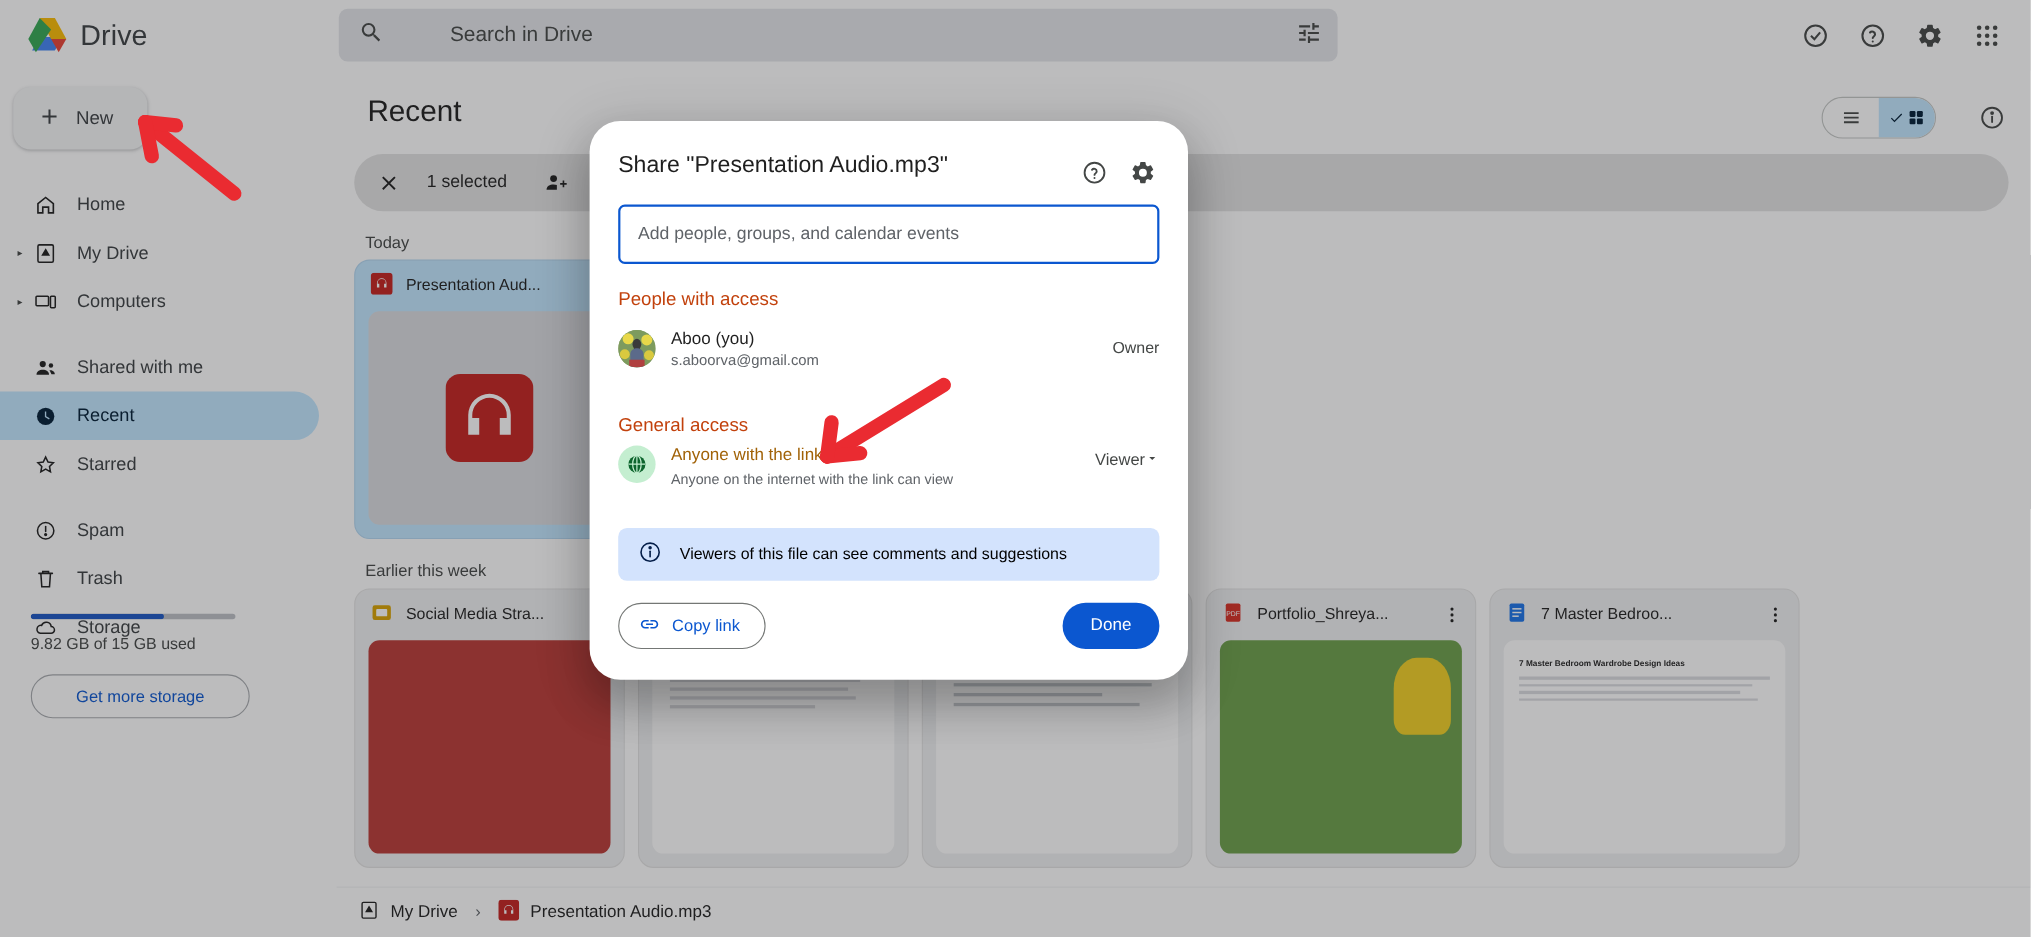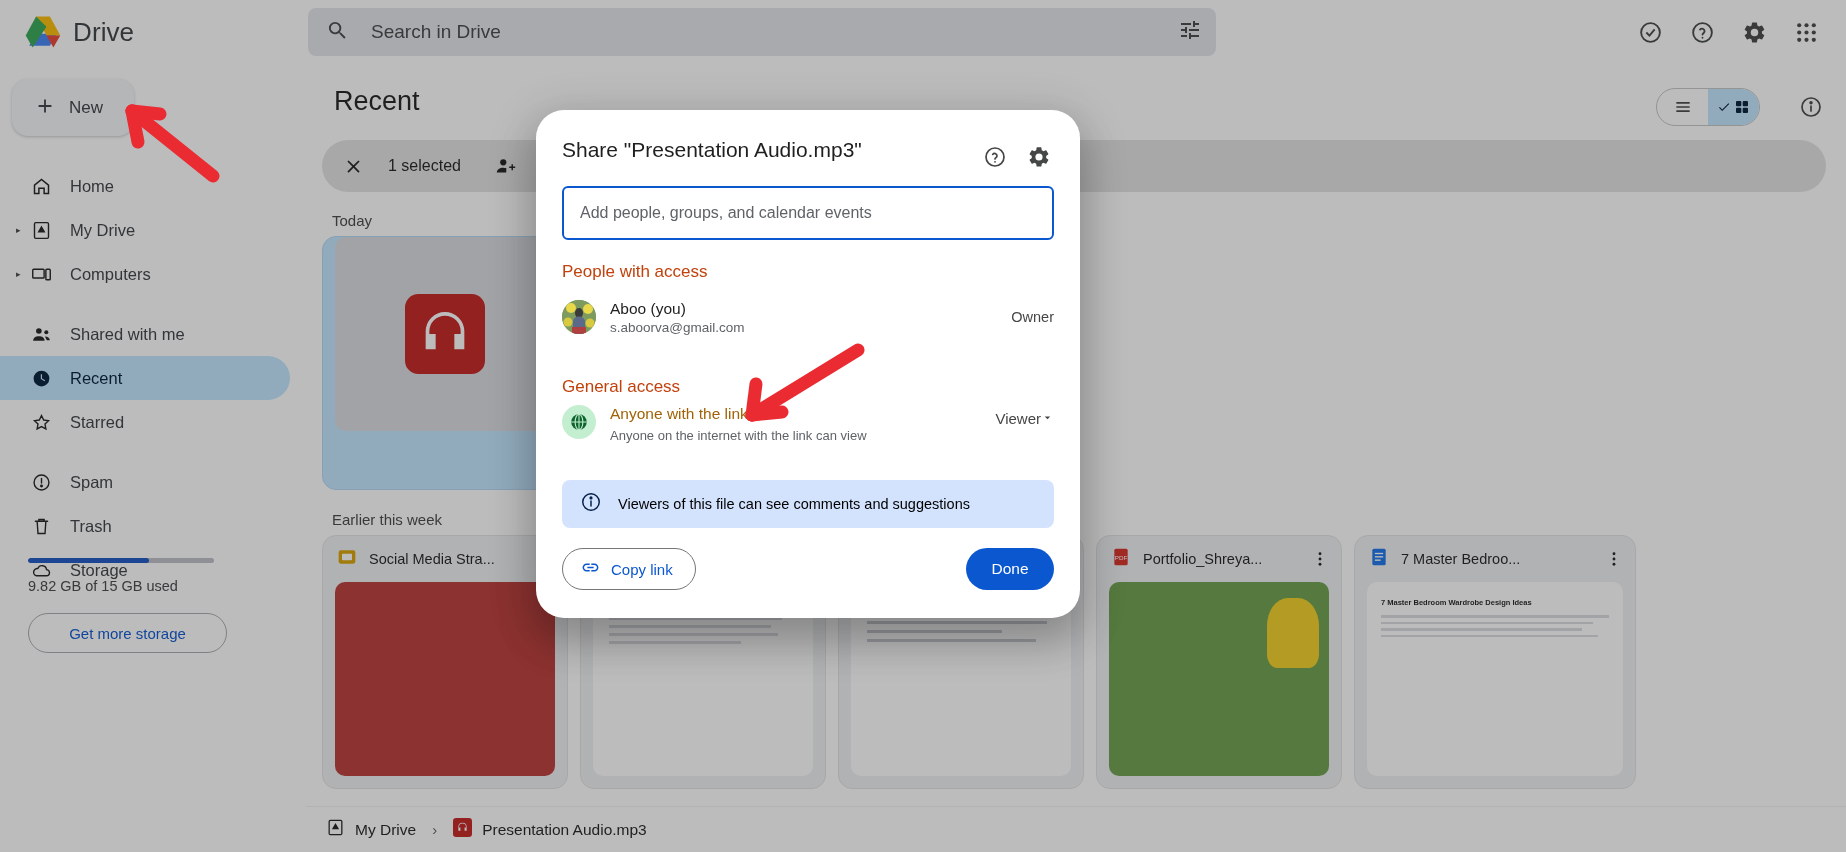--- a/index.html
+++ b/index.html
@@ -14,21 +14,21 @@
   #scrim { position: absolute; inset: 0; background: rgba(32,33,36,0.30); z-index: 50; pointer-events: none; }
 
   
   .header { position: absolute; top: 0; left: 0; width: 1846px; height: 64px; display: flex; align-items: center; }
   .brand { display: flex; align-items: center; gap: 9px; width: 306px; padding-left: 22px; }
   .brand-logo { width: 42px; height: 38px; position: relative; }
   .brand-text { font-size: 26px; color: #3c4043; letter-spacing: .1px; }
 
   .searchbar {
     position: absolute; left: 308px; top: 8px; width: 908px; height: 48px;
-    background: #e4e6ea; border-radius: 8px; display: flex; align-items: center; padding: 0 14px 0 18px;
+    background: #e4e6ea; border-radius: 8px; display: flex; align-items: center; padding: 0 14px 0 18px; gap: 38px;
   }
   .search-input-txt { flex: 1; font-size: 19px; color: #444746; margin-left: 22px; }
   .hdr-right { position: absolute; right: 14px; top: 0; height: 64px; display: flex; align-items: center; gap: 20px; padding-right: 10px; }
   .hdr-ico { width: 32px; height: 32px; display: flex; align-items: center; justify-content: center; cursor: pointer; }
 
   
   .sidebar { position: absolute; top: 64px; left: 0; width: 306px; height: 788px; }
   .new-btn {
     position: absolute; left: 12px; top: 15px; width: 122px; height: 57px;
     background: #f5f6f7; border: none; border-radius: 16px;
@@ -379,20 +379,36 @@
         <svg width="22" height="22" viewBox="0 0 24 24" fill="none" stroke="#1f1f1f" stroke-width="1.7">
             <path d="M3 7h6l1.6 2H21v10H3z"></path>
             <path d="M11 14h6m-2.4-2.4L17 14l-2.4 2.4" stroke-linecap="round"></path>
           </svg>
       </div>
     </div>
 
     <div class="section-label" style="top:148px">Today</div>
 
     <div class="card selected" style="left:16px; top:172px; width:246px; height:254px;">
+      <div class="card-head">
+        <span>
+          <svg width="20" height="20" viewBox="0 0 24 24">
+              <rect width="24" height="24" rx="4" fill="#c5221f"></rect>
+              <path d="M12 6a5.2 5.2 0 00-5.2 5.2V16h2.6v-4h-1.8v-.8a4.4 4.4 0 018.8 0v.8h-1.8v4h2.6v-4.8A5.2 5.2 0 0012 6z" fill="#fff"></path>
+            </svg>
+        </span>
+        <span class="card-name">Presentation Aud...</span>
+        <span class="kebab">
+          <svg width="18" height="18" viewBox="0 0 24 24" fill="#1f1f1f">
+              <circle cx="12" cy="5" r="1.9"></circle>
+              <circle cx="12" cy="12" r="1.9"></circle>
+              <circle cx="12" cy="19" r="1.9"></circle>
+            </svg>
+        </span>
+      </div>
       <div class="card-thumb" style="display:flex;align-items:center;justify-content:center;background:#dadce0;">
         <svg width="80" height="80" viewBox="0 0 24 24">
             <rect width="24" height="24" rx="4" fill="#c5221f"></rect>
             <path d="M12 5.4a5.8 5.8 0 00-5.8 5.8v5.4h3v-4.6H7.3v-.8a4.7 4.7 0 119.4 0v.8h-1.9v4.6h3v-5.4A5.8 5.8 0 0012 5.4z" fill="#fff"></path>
           </svg>
       </div>
     </div>
 
     <div class="section-label" style="top:447px">Earlier this week</div>
 

